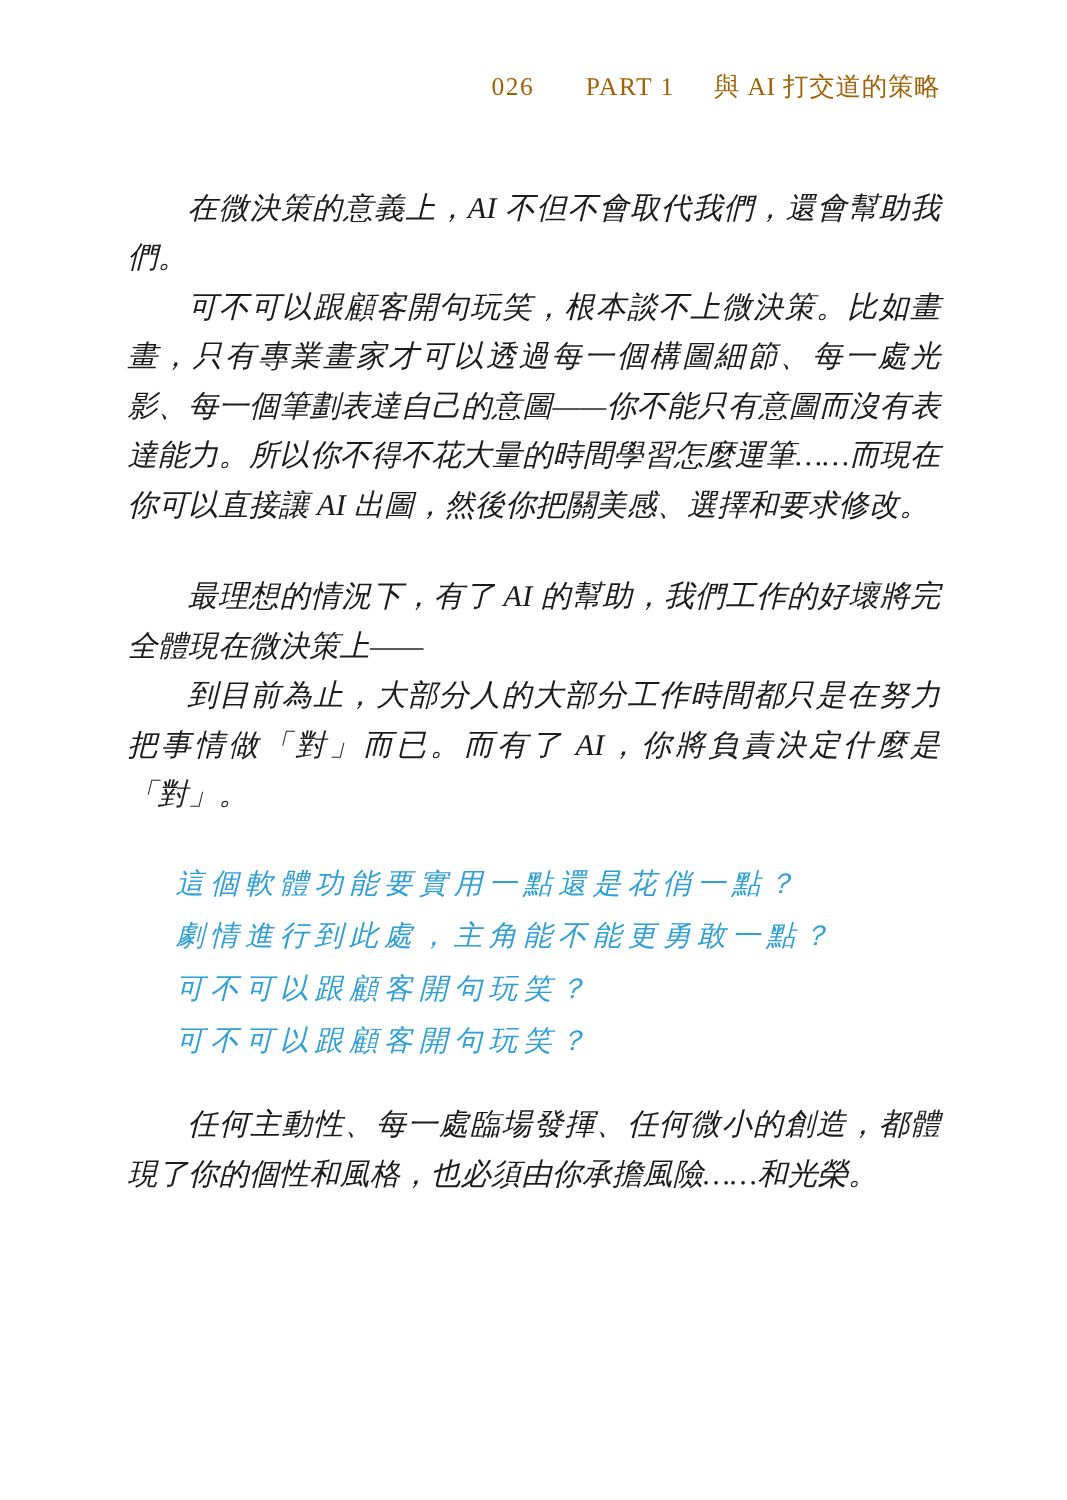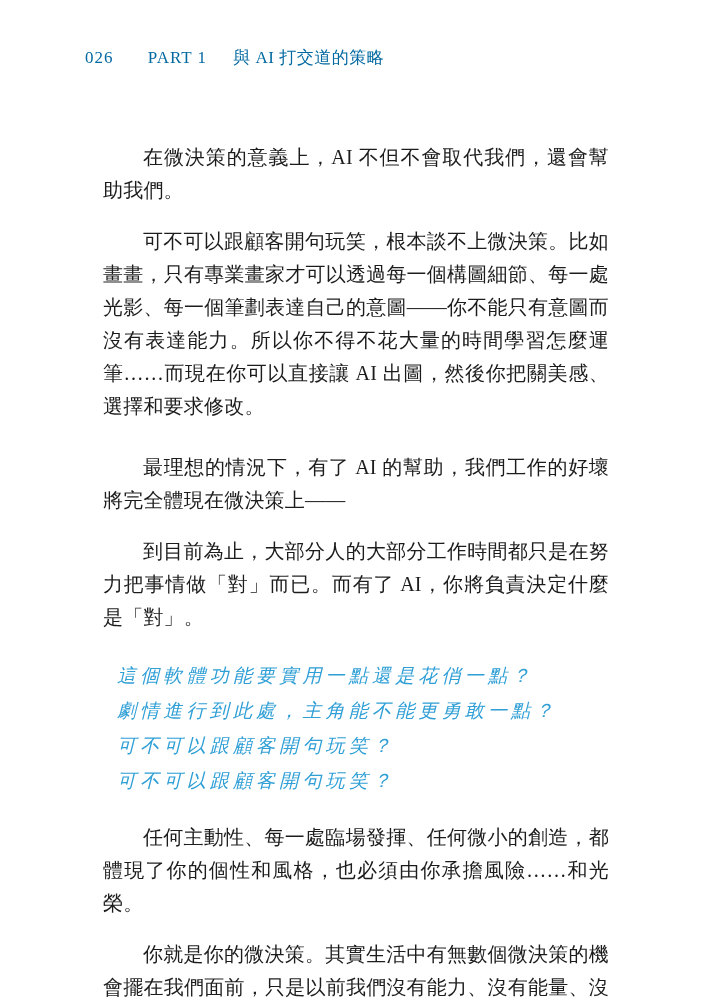--- a/index.html
+++ b/index.html
@@ -16,22 +16,23 @@
     font-family: "Liberation Serif", serif;
     color: #1c1c1c;
   }
   .running-header {
     position: absolute;
     top: 47px;
     left: 85px;
     right: 84px;
     font-size: 17px;
     line-height: 22px;
-    color: #0369a1;
+    color: #a16207;
     white-space: nowrap;
+    text-align: right;
   }
   .running-header .page-num {
     display: inline-block;
     letter-spacing: 1px;
   }
   .running-header .part-label {
     display: inline-block;
     margin-left: 30px;
     letter-spacing: 1px;
   }
@@ -40,26 +41,27 @@
     margin-left: 22px;
     letter-spacing: 0.5px;
   }
   .text-block {
     position: absolute;
     top: 123px;
     left: 85px;
     width: 542px;
   }
   .para {
-    margin: 18px;
+    margin: 0;
     font-size: 20px;
     line-height: 33px;
     text-align: justify;
     text-indent: 2em;
     letter-spacing: 0.2px;
+    font-style: italic;
   }
   .para.spaced-before {
     margin-top: 28px;
   }
   .quote-block {
     margin: 26px 0 0 0;
     padding-left: 2em;
     font-family: Liberation Mono, monospace;
   }
   .quote-line {
@@ -96,18 +98,17 @@
 
     <div class="quote-block">
       <p class="quote-line">這個軟體功能要實用一點還是花俏一點？</p>
       <p class="quote-line">劇情進行到此處，主角能不能更勇敢一點？</p>
       <p class="quote-line">可不可以跟顧客開句玩笑？</p>
       <p class="quote-line">可不可以跟顧客開句玩笑？</p>
     </div>
 
     <div class="closing">
       <p class="para">任何主動性、每一處臨場發揮、任何微小的創造，都體現了你的個性和風格，也必須由你承擔風險……和光榮。</p>
-      <p class="para">你就是你的微決策。其實生活中有無數個微決策的機會擺在我們面前，只是以前我們沒有能力、沒有能量、沒有心思去做。AI 會讓我們做事更像人。</p>
     </div>
 
   </div>
 
 </div>
 
 </body></html>

